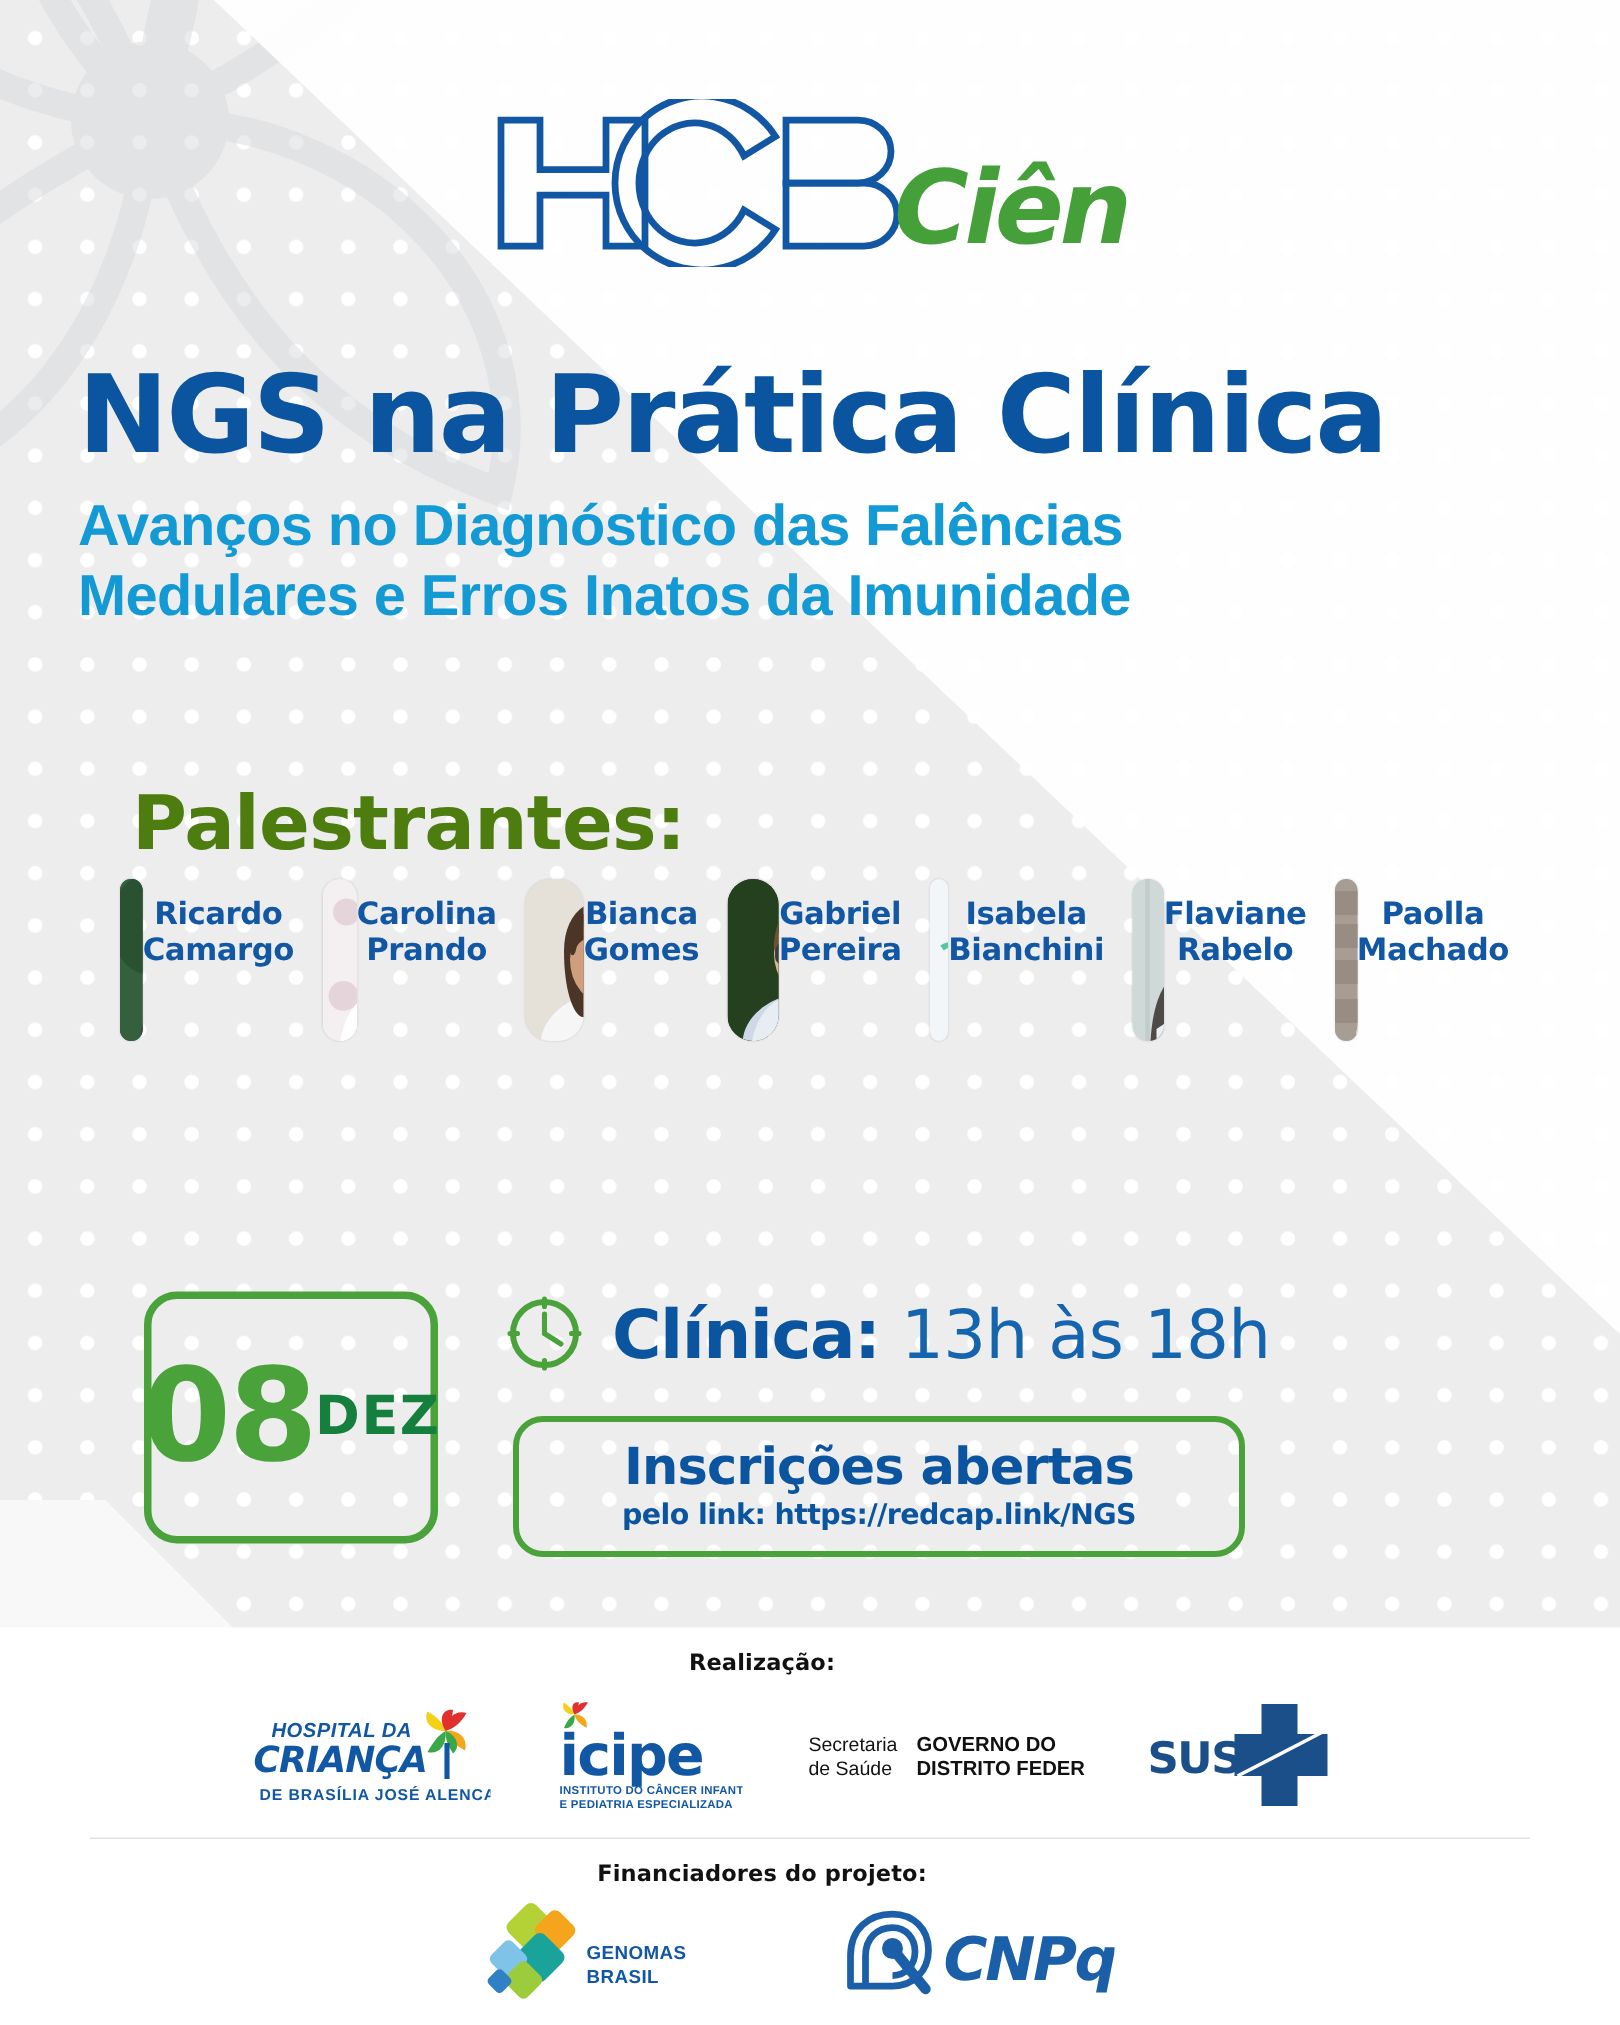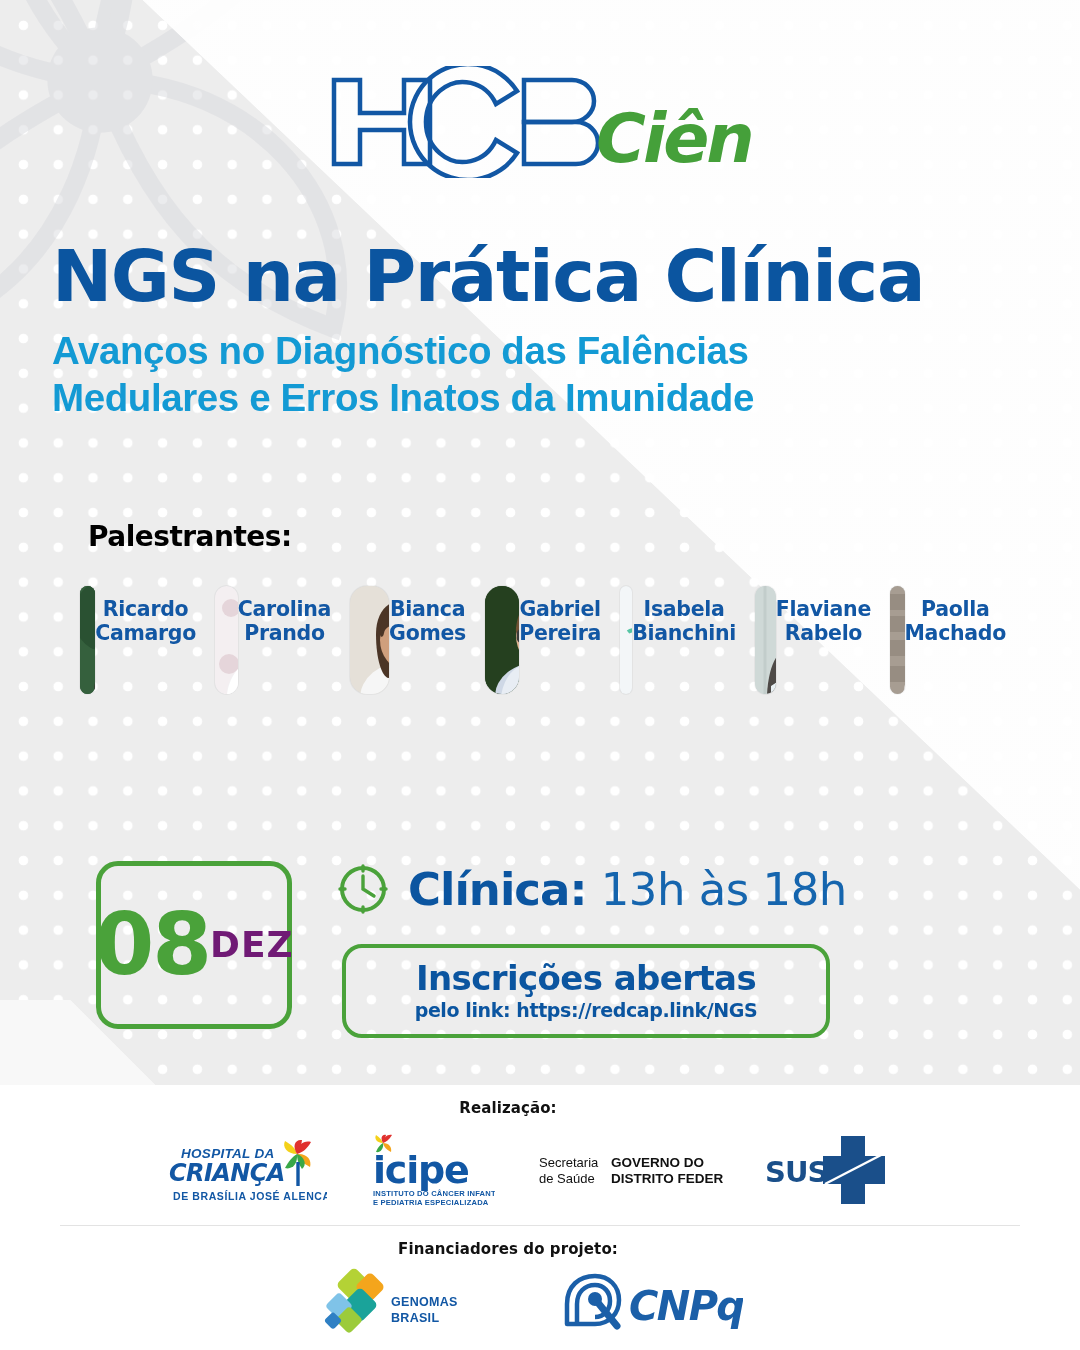--- a/index.html
+++ b/index.html
@@ -71,21 +71,21 @@
   .subheadline{
     margin-top:16px;
     font-size:38.5px;line-height:1.22;font-weight:700;
     color:#139ad4;letter-spacing:-0.4px;
     font-family:"Liberation Sans",sans-serif;
   }
 
   
   .speakers-label{
     position:absolute;left:88px;top:520px;
-    font-size:28px;font-weight:700;color:#000000;letter-spacing:-.5px;
+    font-size:50px;font-weight:700;color:#4d7c0f;letter-spacing:-.5px;
     font-family:"DejaVu Sans","Liberation Sans",sans-serif;
   }
   .speakers-row{
     position:absolute;left:80px;top:586px;width:926px;
     display:flex;justify-content:space-between;align-items:flex-start;
   }
   .speaker{width:116px;display:flex;flex-direction:row;align-items:flex-start;}
   .sp-photo{
     width:108px;height:108px;border-radius:17px;overflow:hidden;position:relative;
     background:#cfd3d6;box-shadow:0 0 0 1px rgba(0,0,0,.04);
@@ -103,21 +103,21 @@
     position:absolute;left:96px;top:861px;width:196px;height:168px;
     border:5px solid #4aa23a;border-radius:22px;
     display:flex;flex-direction:row;align-items:center;justify-content:center;
   }
   .date-day{
     font-size:86px;font-weight:700;color:#4aa23a;line-height:.92;
     font-family:"DejaVu Sans","Liberation Sans",sans-serif;letter-spacing:-2px;
   }
   .date-rule{width:110px;height:3px;background:#4aa23a;margin:8px 0 4px;}
   .date-month{
-    font-size:36px;font-weight:700;color:#701a75;line-height:1;
+    font-size:36px;font-weight:700;color:#15803d;line-height:1;
     font-family:"DejaVu Sans","Liberation Sans",sans-serif;letter-spacing:1px;
   }
 
   .time-row{
     position:absolute;left:336px;top:862px;
     display:flex;align-items:center;gap:18px;
   }
   .clock-icon{width:54px;height:54px;flex:0 0 auto;}
   .time-text{font-size:45px;line-height:1;white-space:nowrap;
     font-family:"DejaVu Sans","Liberation Sans",sans-serif;}

